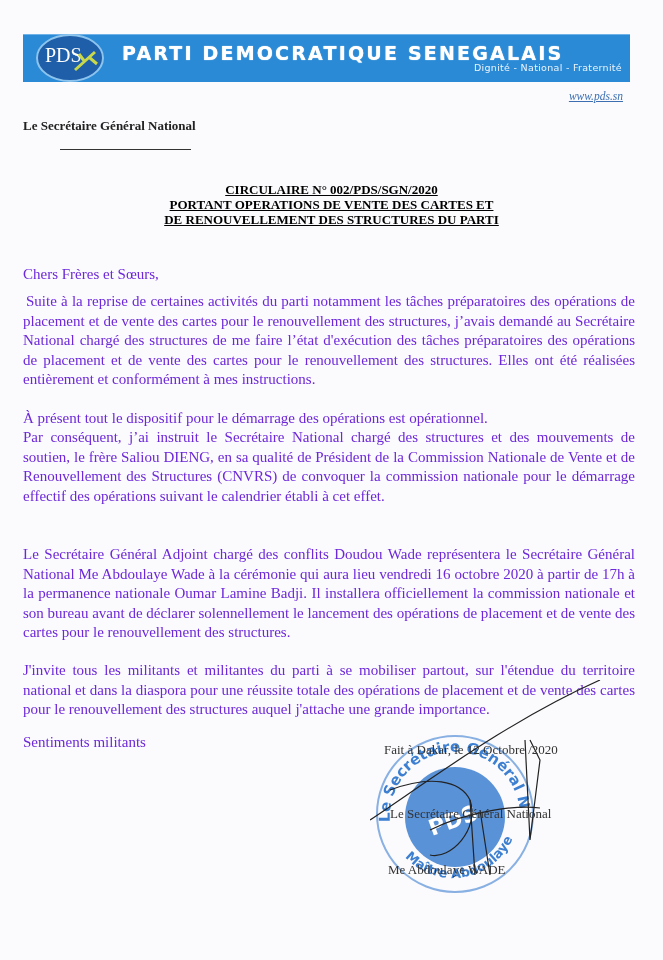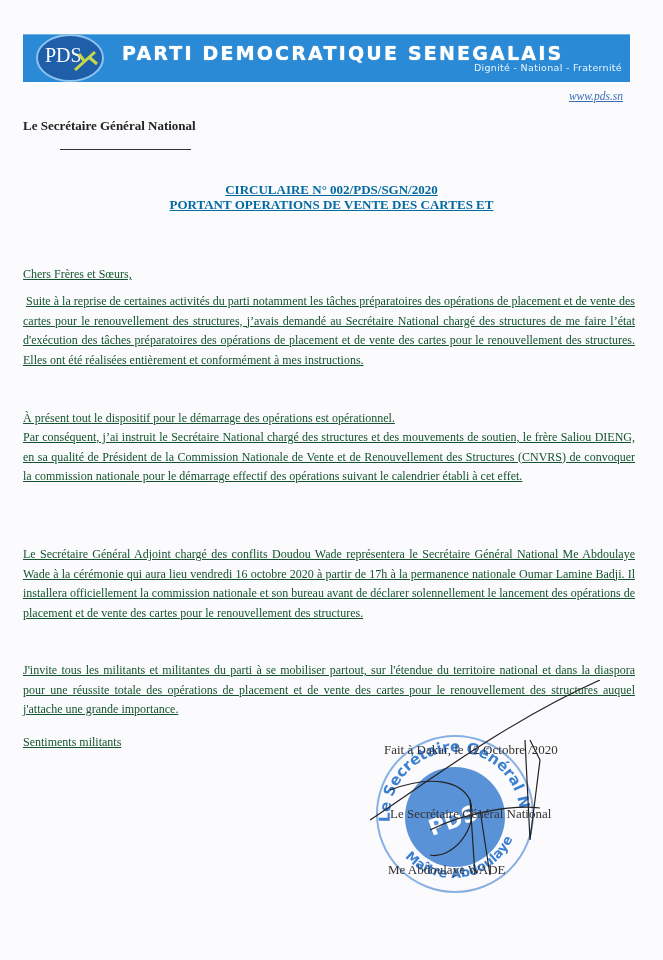--- a/index.html
+++ b/index.html
@@ -29,26 +29,26 @@
       color: #3c6fb2; text-decoration: underline; margin-left: 13px;
     }
     .sender {
       position: absolute; left: 23px; top: 118px; font-weight: bold; font-size: 13px; color: #222;
     }
     .sender-rule {
       position: absolute; left: 60px; top: 149px; width: 131px; height: 0; border-top: 1px solid #333;
     }
     .title-block {
       position: absolute; left: 0; top: 182px; width: 663px; text-align: center;
-      font-weight: bold; font-size: 13px; line-height: 15px; color: #0369a1;
+      font-weight: bold; font-size: 13px; line-height: 15px; color: #000000;
     }
     .title-block div span { text-decoration: underline; }
     .text {
-      position: absolute; left: 23px; width: 612px; font-size: 12px; line-height: 19.5px;
-      text-align: justify; color: #14532d; text-decoration: underline;
+      position: absolute; left: 23px; width: 612px; font-size: 15px; line-height: 19.5px;
+      text-align: justify; color: #6d28d9;
     }
     .greeting { top: 265px; }
     .p1 { top: 292px; }
     .p2 { top: 409px; }
     .p3 { top: 428px; }
     .p4 { top: 545px; }
     .p5 { top: 661px; }
     .closing { top: 733px; }
     .stamp { position: absolute; left: 365px; top: 722px; width: 180px; height: 180px; }
     .sig-date { position: absolute; left: 384px; top: 742px; font-size: 13px; color: #333; }
@@ -70,20 +70,21 @@
 </div>
 
 <a class="website">www.pds.sn</a>
 
 <div class="sender">Le Secrétaire Général National</div>
 <div class="sender-rule"></div>
 
 <div class="title-block">
   <div><span>CIRCULAIRE N° 002/PDS/SGN/2020</span></div>
   <div><span>PORTANT OPERATIONS DE VENTE DES CARTES ET</span></div>
+  <div><span>DE RENOUVELLEMENT DES STRUCTURES DU PARTI</span></div>
 </div>
 
 <div class="text greeting">Chers Frères et Sœurs,</div>
 <div class="text p1" style="text-indent:3px;">Suite à la reprise de certaines activités du parti notamment les tâches préparatoires des opérations de placement et de vente des cartes pour le renouvellement des structures, j’avais demandé au Secrétaire National chargé des structures de me faire l’état d'exécution des tâches préparatoires des opérations de placement et de vente des cartes pour le renouvellement des structures. Elles ont été réalisées entièrement et conformément à mes instructions.</div>
 <div class="text p2">À présent tout le dispositif pour le démarrage des opérations est opérationnel.</div>
 <div class="text p3">Par conséquent, j’ai instruit le Secrétaire National chargé des structures et des mouvements de soutien, le frère Saliou DIENG, en sa qualité de Président de la Commission Nationale de Vente et de Renouvellement des Structures (CNVRS) de convoquer la commission nationale pour le démarrage effectif des opérations suivant le calendrier établi à cet effet.</div>
 <div class="text p4">Le Secrétaire Général Adjoint chargé des conflits Doudou Wade représentera le Secrétaire Général National Me Abdoulaye Wade à la cérémonie qui aura lieu vendredi 16 octobre 2020 à partir de 17h à la permanence nationale Oumar Lamine Badji. Il installera officiellement la commission nationale et son bureau avant de déclarer solennellement le lancement des opérations de placement et de vente des cartes pour le renouvellement des structures.</div>
 <div class="text p5">J'invite tous les militants et militantes du parti à se mobiliser partout, sur l'étendue du territoire national et dans la diaspora pour une réussite totale des opérations de placement et de vente des cartes pour le renouvellement des structures auquel j'attache une grande importance.</div>
 <div class="text closing">Sentiments militants</div>
 

